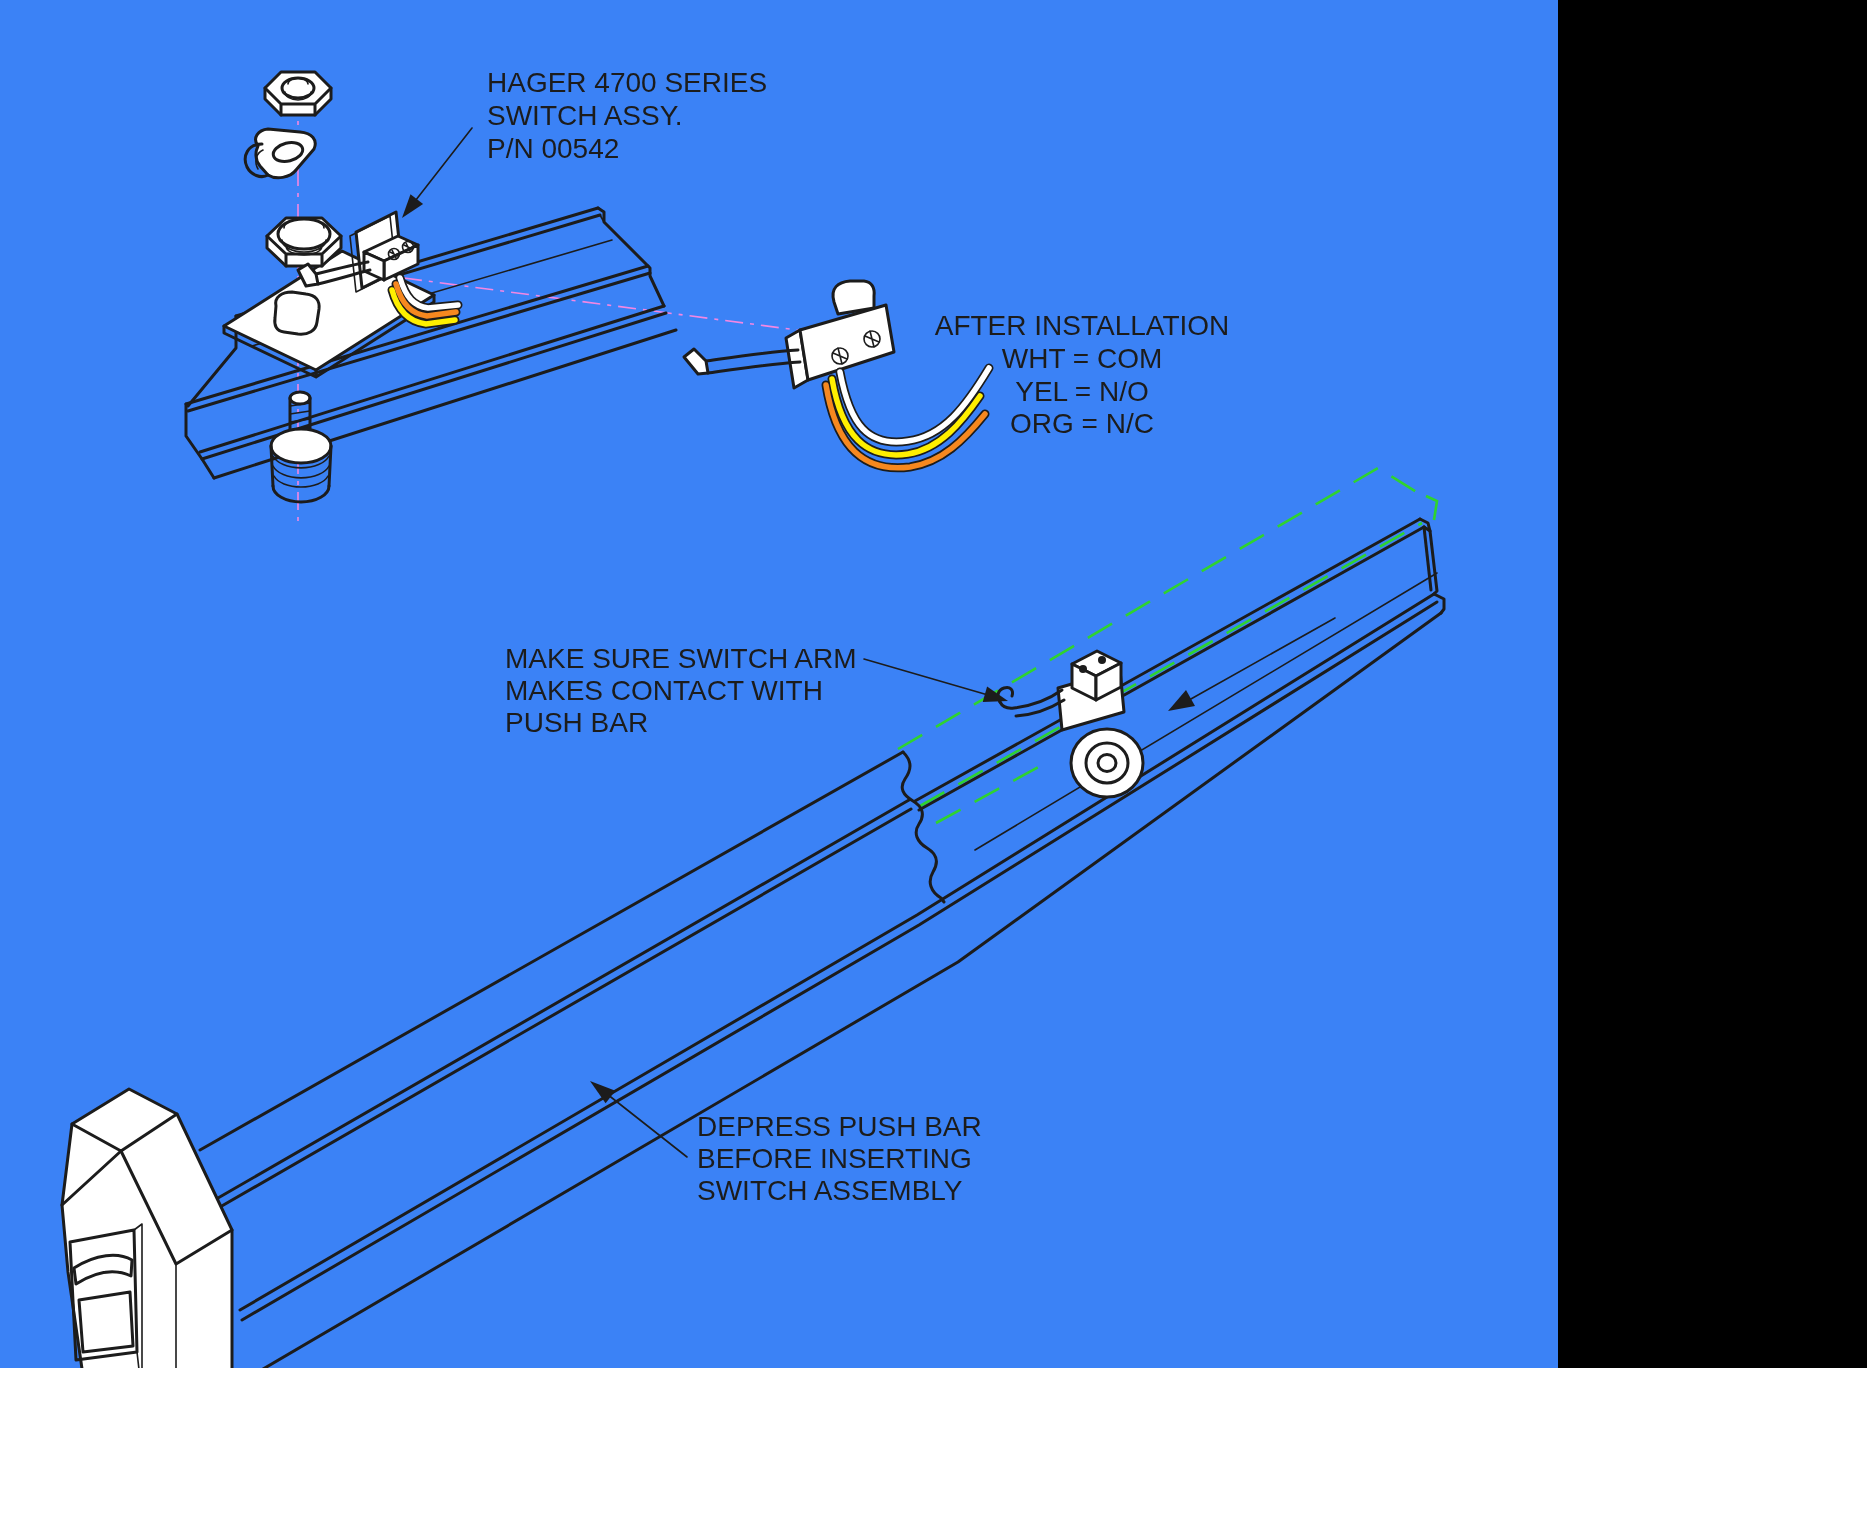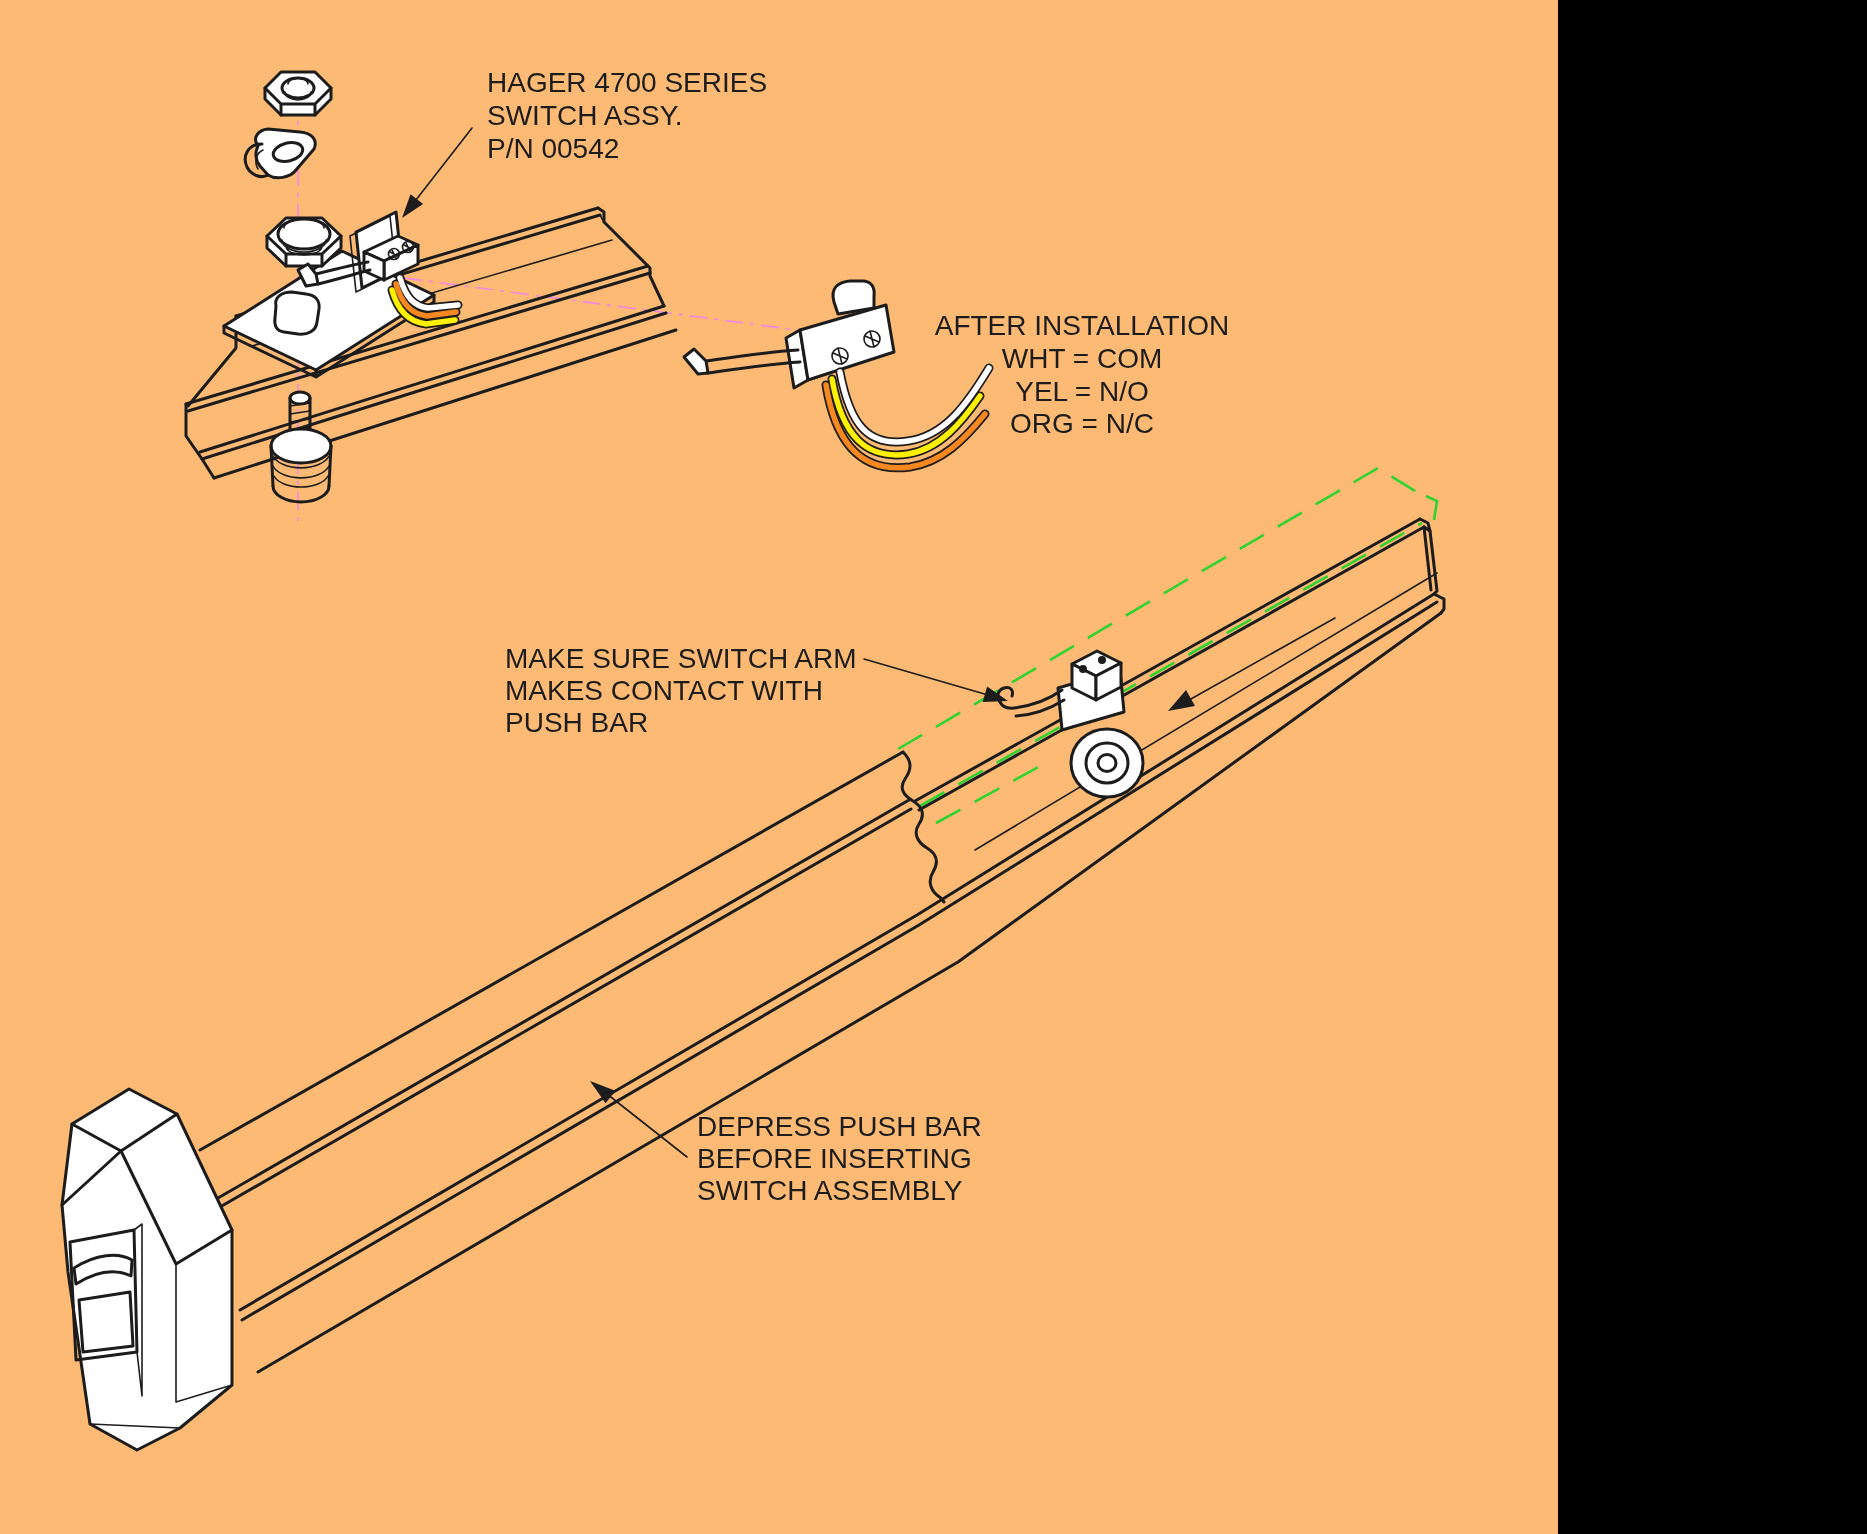--- a/index.html
+++ b/index.html
@@ -1,16 +1,16 @@
 <!DOCTYPE html>
 <html><head>
 <meta charset="utf-8">
 <style>
   html,body{margin:0;padding:0;background:#ffffff;}
-  .stage{position:relative;width:1867px;height:1534px;background:#fdba74;overflow:hidden;}
+  .stage{position:relative;width:1867px;height:1368px;background:#3b82f6;overflow:hidden;}
   svg{display:block;}
   .ln{stroke:#1c1c1c;stroke-width:3;fill:none;stroke-linecap:round;stroke-linejoin:round;}
   .lnthin{stroke:#1c1c1c;stroke-width:1.6;fill:none;stroke-linecap:round;stroke-linejoin:round;}
   .wh{fill:#ffffff;}
   .solid{fill:#1c1c1c;stroke:none;}
   .lbl{font-family:"Liberation Sans", sans-serif;font-size:28px;fill:#1c1c1c;}
   .wireblack{stroke:#1c1c1c;stroke-width:9;fill:none;stroke-linecap:round;}
   .wirecolor{stroke-width:5.5;fill:none;stroke-linecap:round;}
   .greendash{stroke:#2fd32f;stroke-width:2.6;fill:none;stroke-dasharray:28 16;}
   .greensolid{stroke:#2fd32f;stroke-width:2.6;fill:none;}

